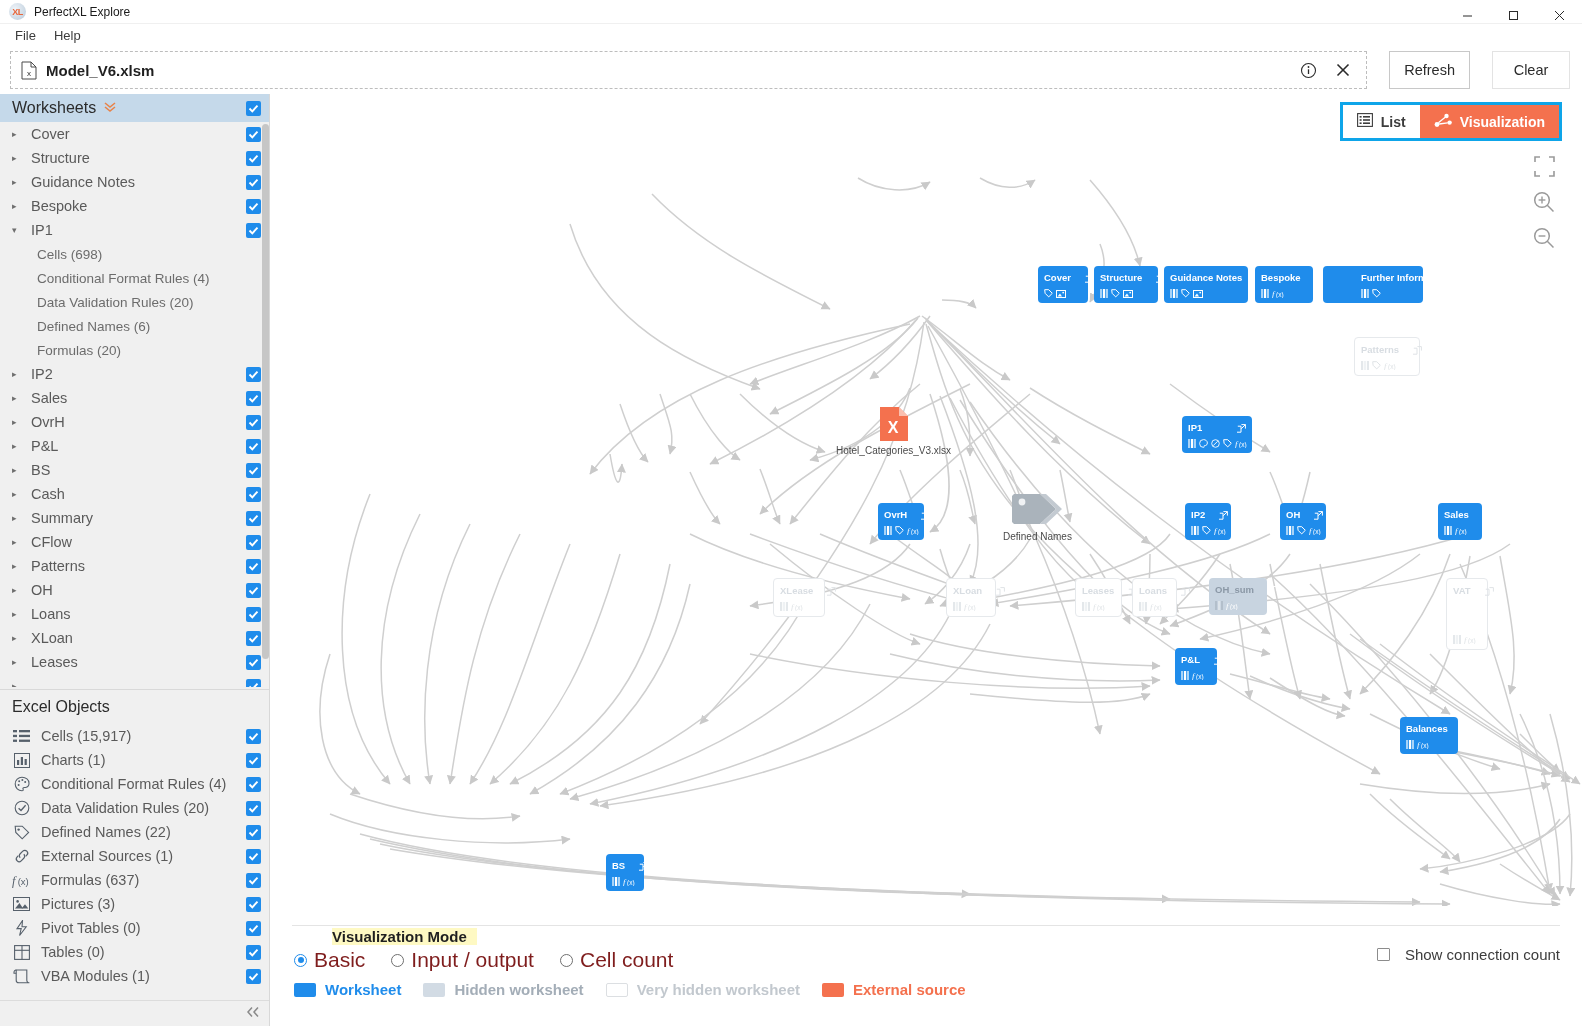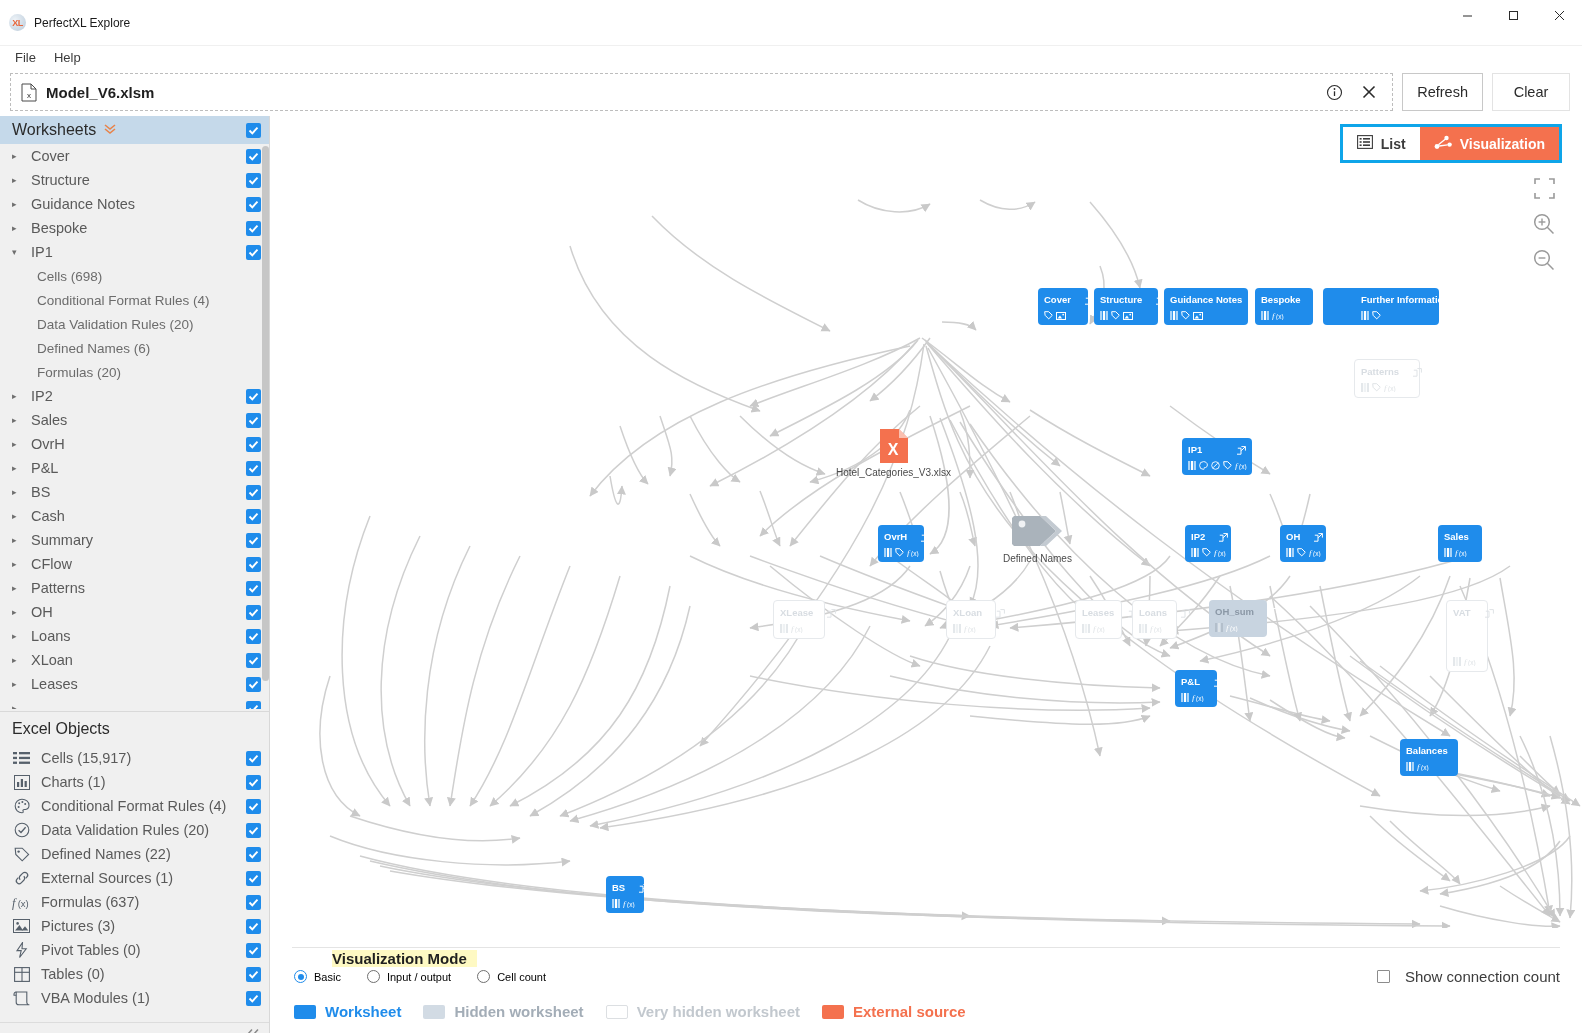--- a/index.html
+++ b/index.html
@@ -6,21 +6,21 @@
   html, body { margin:0; padding:0; }
   body {
     width:1582px; height:1033px;
     font-family:"Liberation Sans", sans-serif;
     font-size:14px; color:#3c3c3c;
     background:#ffffff; overflow:hidden;
     -webkit-font-smoothing:antialiased;
   }
   
   .titlebar {
-    height:46px; display:flex; align-items:center;
+    height:24px; display:flex; align-items:center;
     background:#ffffff; border-bottom:1px solid #f0f0f0;
     position:relative;
   }
   .app-icon {
     width:17px; height:17px; margin-left:9px; margin-right:8px;
     border-radius:50%;
     background:radial-gradient(circle at 35% 35%, #eef3f8 0%, #cfdbe6 60%, #b7c6d4 100%);
     color:#e8663a; font-size:9px; font-weight:bold;
     display:flex; align-items:center; justify-content:center;
     letter-spacing:-0.5px;
@@ -48,21 +48,21 @@
   }
   .file-doc-icon { width:16px; height:19px; position:relative; flex:0 0 auto; }
   .file-name { font-size:15px; font-weight:bold; color:#1f1f1f; flex:1; }
   .fb-icon-btn {
     width:26px; height:26px; display:flex; align-items:center; justify-content:center;
     color:#2b2b2b;
   }
   .btn-outline {
     height:38px; min-width:78px; padding:0 14px; background:#fff;
     border:1px solid #c8c8c8; font-size:14.5px; color:#2b2b2b;
-    display:flex; align-items:center; justify-content:center;
+    display:flex; align-items:center; justify-content:center;margin-left:13px;
   }
   .btn-outline.flat { border-color:#e3e3e3; }
   
   .main { display:flex; height:calc(1033px - 31px - 22px - 48px); }
   
   .sidebar {
     width:270px; flex:0 0 270px; background:#f0f0f0;
     border-right:1px solid #d8d8d8; position:relative;
     display:flex; flex-direction:column;
   }
@@ -159,21 +159,21 @@
     position:relative; margin-top:10px; height:100px;
   }
   .vm-legend-line {
     position:absolute; left:0; right:0; top:9px; height:1px; background:#e4e4e4;
   }
   .vm-title {
     position:absolute; left:0; top:12px; background:#fef9c3; padding-right:10px;
     font-size:15px; font-weight:bold; color:#1f1f1f; z-index:2;margin-left:40px;
   }
   .vm-modes { position:absolute; left:2px; top:32px; display:flex; gap:26px; }
-  .radio-item { display:flex; align-items:center; gap:7px; font-size:11px; color:#000000; }
+  .radio-item { display:flex; align-items:center; gap:7px; font-size:21px; color:#7f1d1d; }
   .radio {
     width:13px; height:13px; border-radius:50%; border:1px solid #6f6f6f;
     background:#fff; position:relative; flex:0 0 13px;
   }
   .radio.on::after {
     content:""; position:absolute; left:2.5px; top:2.5px; width:6px; height:6px;
     border-radius:50%; background:#1f8ceb;
   }
   .radio.on { border-color:#1f8ceb; }
   .vm-legend { position:absolute; left:2px; top:65px; display:flex; align-items:center; gap:22px; }
@@ -929,21 +929,21 @@
             </span>
           <span>
               <svg width="14" height="9" viewBox="0 0 14 9">
                 <text x="0" y="8" font-size="8.5" font-style="italic" font-family="Liberation Serif, serif" fill="#fff">f</text>
                 <text x="4" y="8" font-size="6.5" font-family="Liberation Sans, sans-serif" fill="#fff">(x)</text>
               </svg>
             </span>
         </div>
       </div>
 
-      <div class="node worksheet" style="left:1053px;top:172px;width:116px;padding-left:38px;">
+      <div class="node worksheet" style="left:1053px;top:172px;width:100px;padding-left:38px;">
         <div class="node-top">
           <span class="node-title">Further Information</span>
           <span class="spacer"></span>
           <span><svg width="9" height="9" viewBox="0 0 9 9">
                 <path d="M0.8,2.2 h3.2 v6 h-6 v-3.2" fill="none" stroke="#fff" stroke-width="1"></path>
                 <polyline points="4.4,0.6 8.4,0.6 8.4,4.6" fill="none" stroke="#fff" stroke-width="1"></polyline>
                 <line x1="8.4" y1="0.6" x2="4.2" y2="4.8" stroke="#fff" stroke-width="1"></line>
               </svg></span>
         </div>
         <div class="node-icons">

